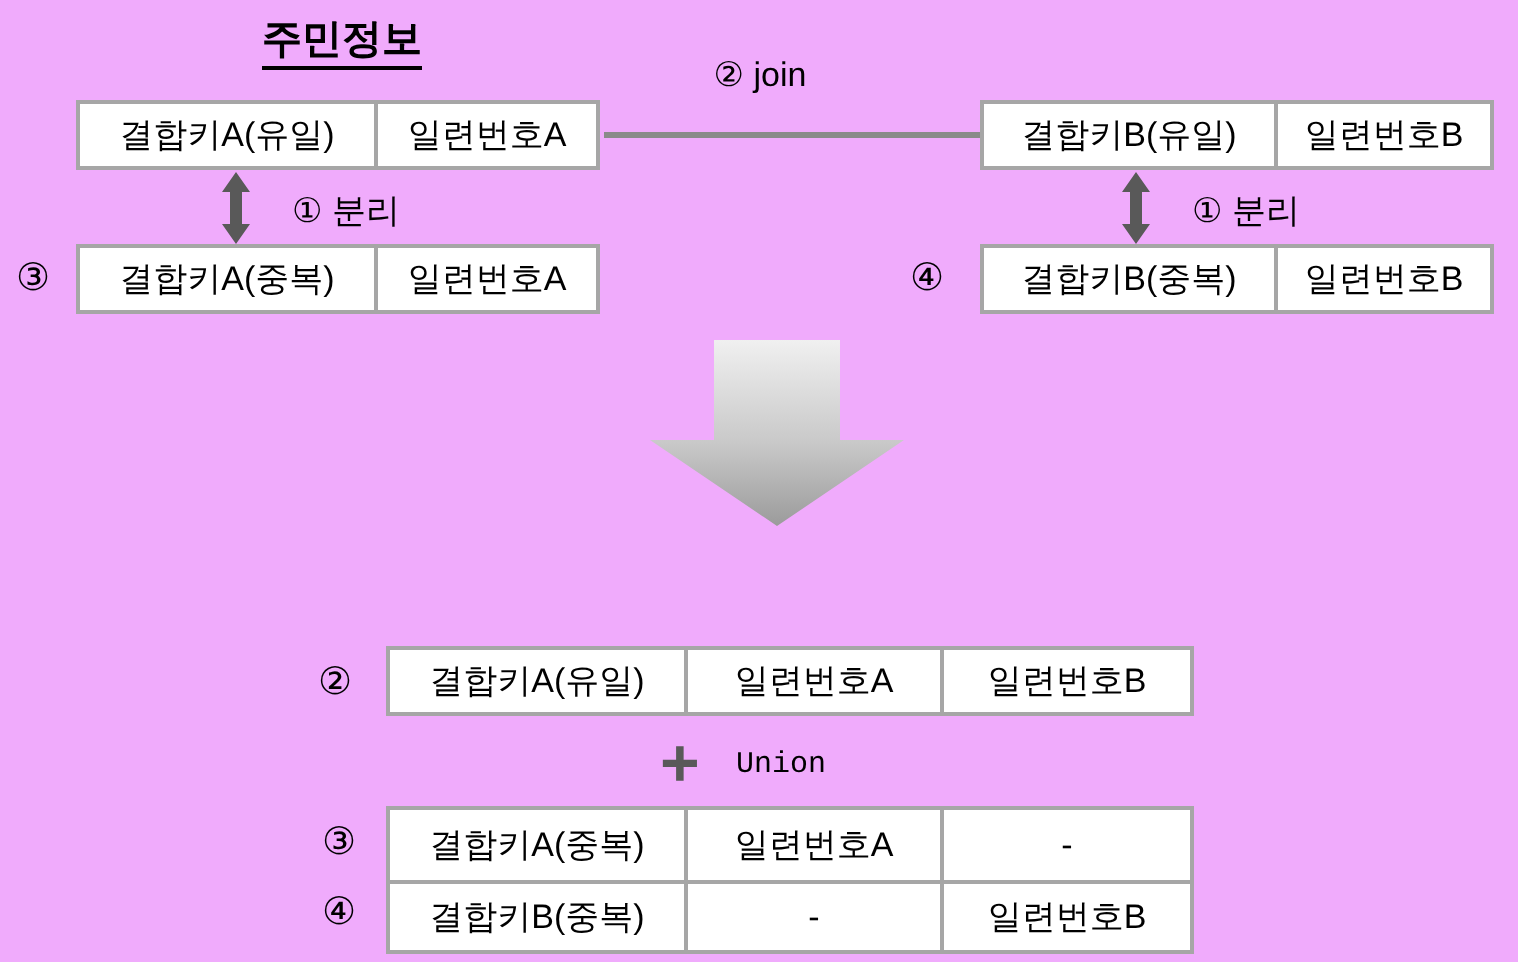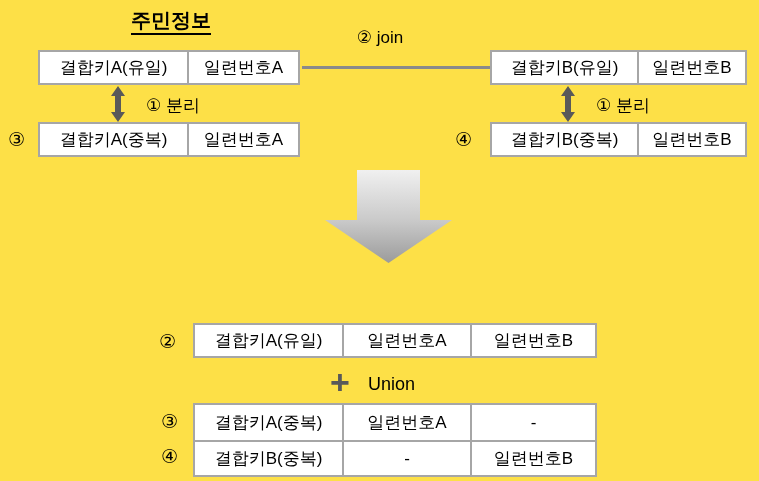--- a/index.html
+++ b/index.html
@@ -5,21 +5,21 @@
   * { margin: 0; padding: 0; box-sizing: border-box; }
   html, body { background: #ffffff; }
   body {
     font-family: "Liberation Sans", "DejaVu Sans", sans-serif;
     color: #000;
   }
   .canvas {
     position: relative;
     width: 759px;
     height: 481px;
-    background: #fde047;
+    background: #f0abfc;
     overflow: hidden;
   }
   .abs { position: absolute; }
 
   .section-title {
     font-size: 20px;
     font-weight: 700;
     white-space: nowrap;
     transform: translateX(-50%);
     border-bottom: 2px solid #000;
@@ -77,22 +77,23 @@
     height: 3px;
     background: #8a8a8a;
   }
   .plus-sign {
     font-size: 34px;
     font-weight: 900;
     color: #595959;
     line-height: 24px;
   }
   .union-lbl {
-    font-size: 18px;
+    font-size: 15px;
     line-height: 1.2;
+    font-family: Liberation Mono, monospace;
   }
 </style>
 </head>
 <body>
 
 <div class="canvas">
 
   <div class="abs section-title" style="left:171px; top:8px;">주민정보</div>
 
   <div class="abs tbl h35" style="left:38px; top:50px; width:262px;">

